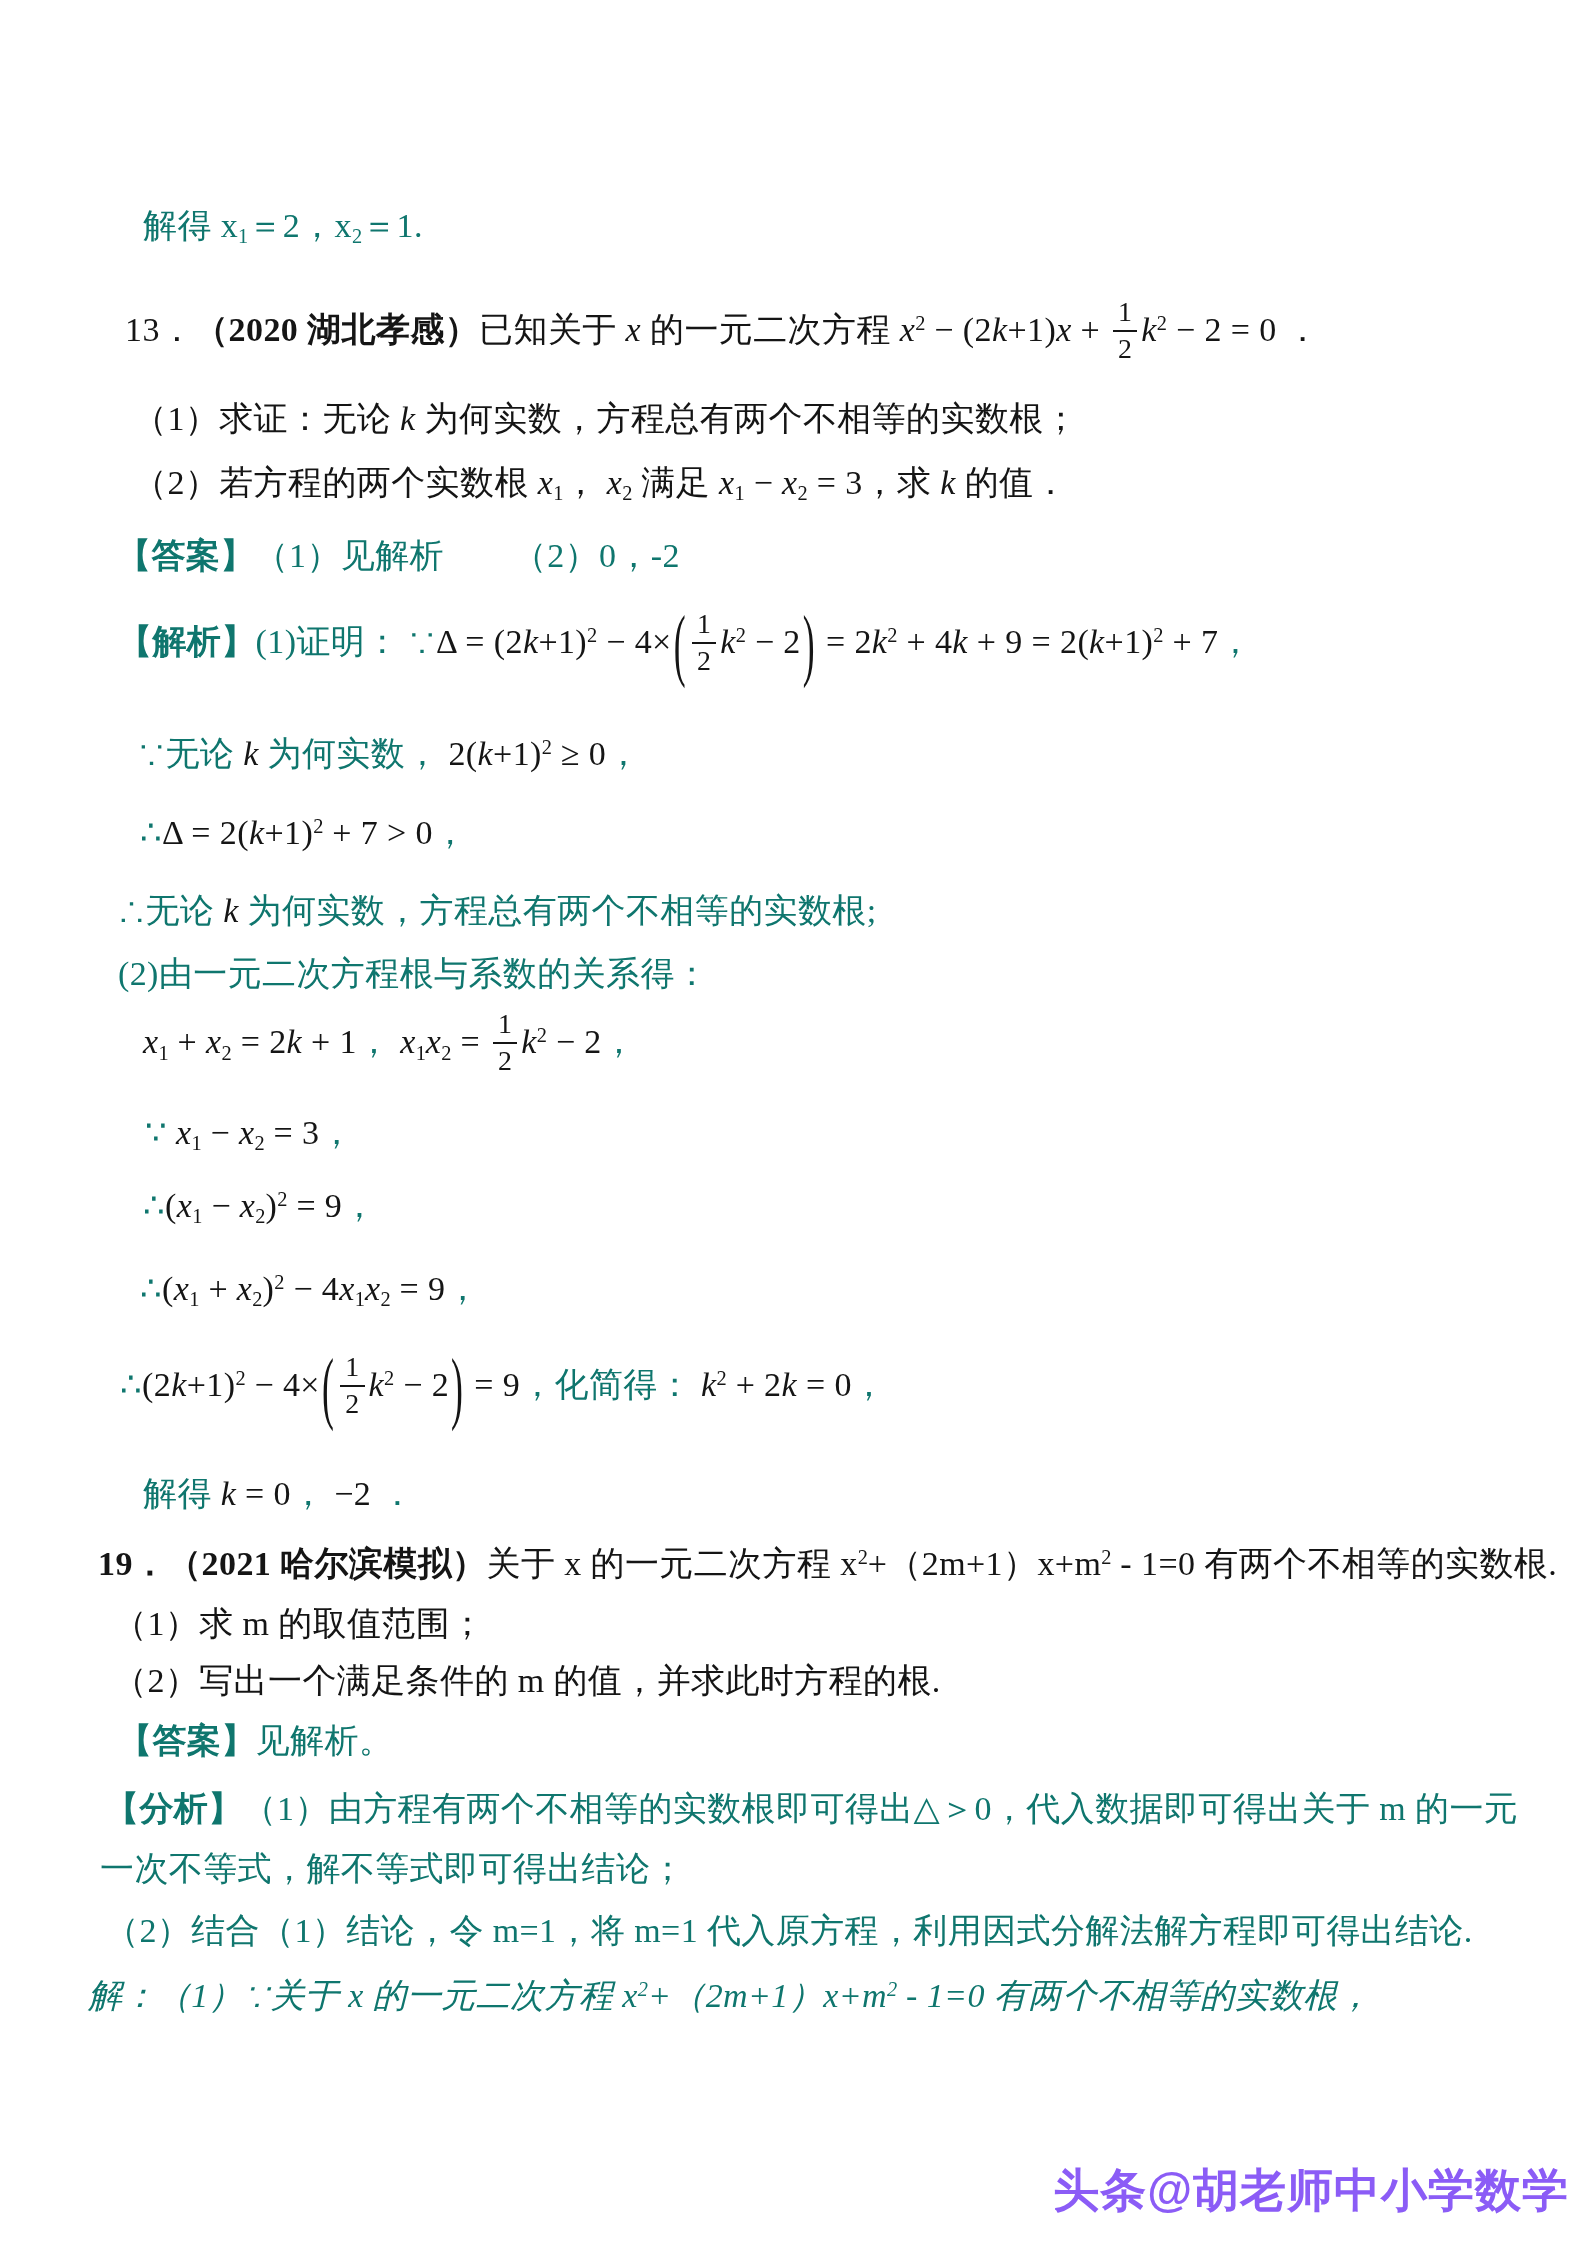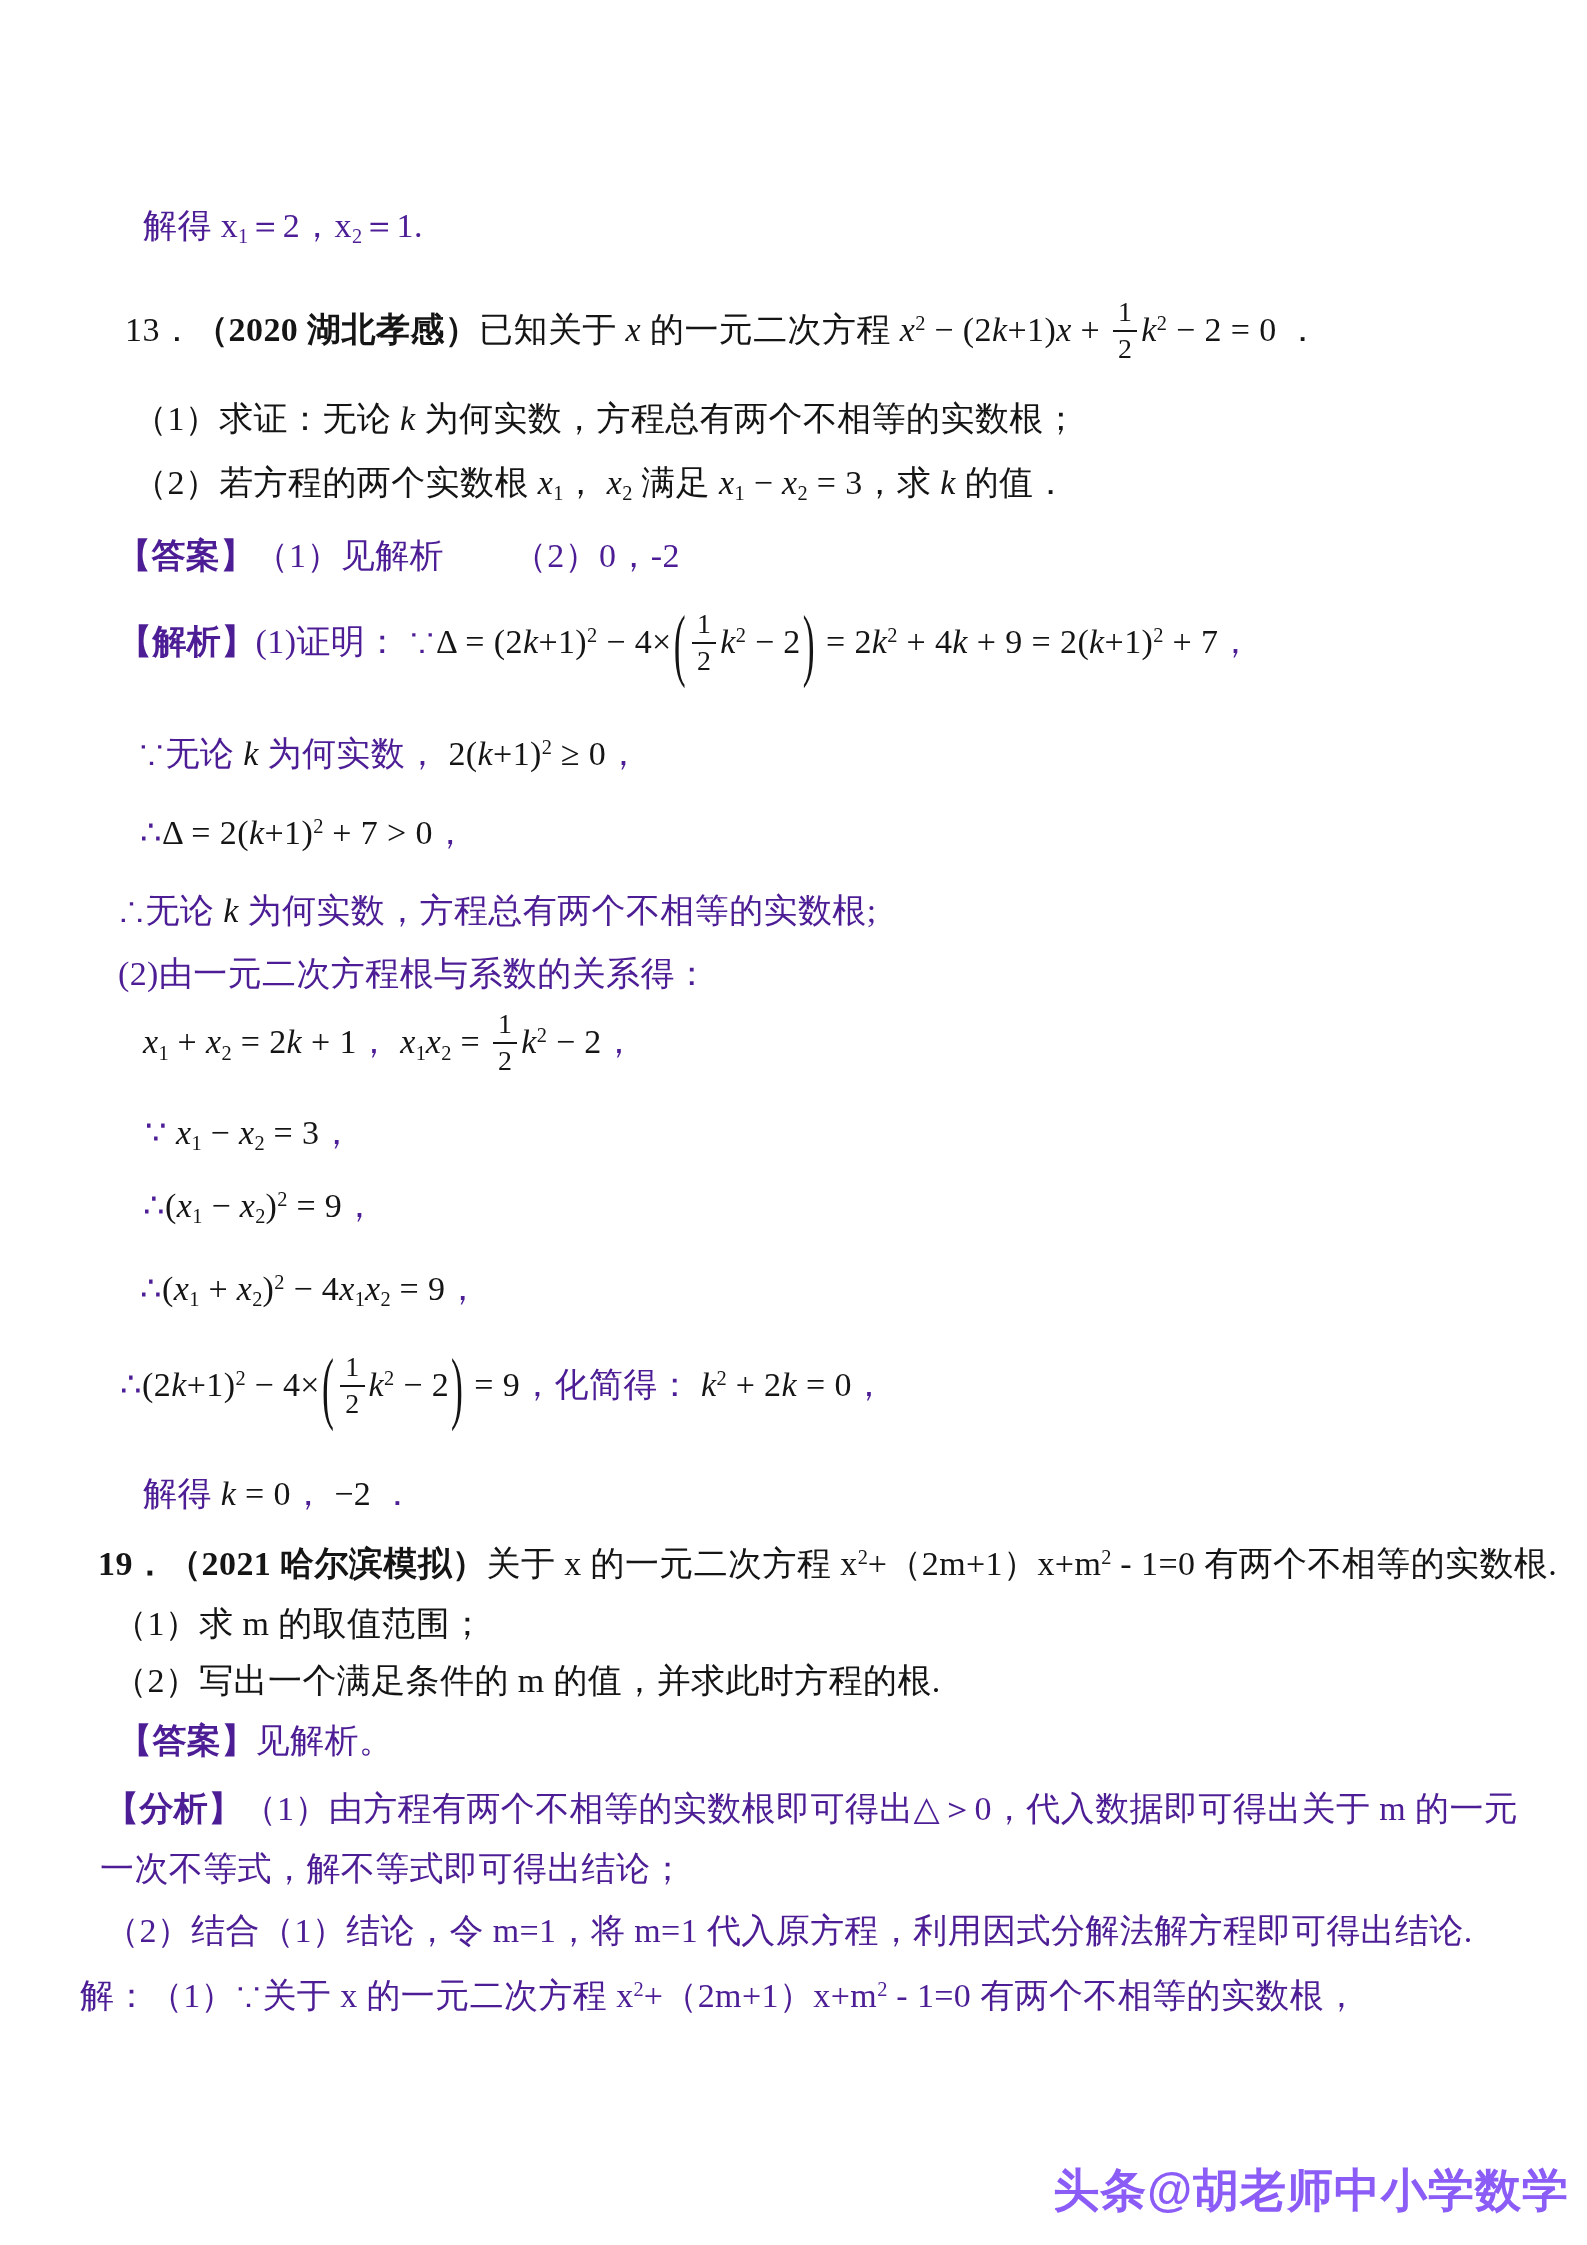--- a/index.html
+++ b/index.html
@@ -18,21 +18,21 @@
   .frac{
     display:inline-block;vertical-align:middle;text-align:center;
     font-size:0.82em;line-height:1.1;margin:0 4px;transform:translateY(-3px);
   }
   .frac .num{display:block;border-bottom:2px solid currentColor;padding:0 5px 2px}
   .frac .den{display:block;padding-top:2px}
   .bigp{
     display:inline-block;vertical-align:middle;transform:scaleY(2.25);
     transform-origin:center;font-size:1.05em;font-weight:300;line-height:1;margin:0 2px;
   }
-  .red{color:#4c1d95}
+  .red{color:#0f766e}
   .blk{color:#151515}
   .it{font-style:italic}
   .bold{font-weight:bold}
   .watermark{
     position:absolute;top:2160px;right:18px;
     font-family:"Liberation Sans","DejaVu Sans",sans-serif;
     font-weight:700;font-size:46px;color:#8b5cf6;letter-spacing:1px;
   }
 </style>
 </head>
@@ -56,16 +56,16 @@
       <div class="line" style="top: 1268px; left: 140px;"><span class="red">∴</span><span class="blk">(</span><span class="it blk">x</span><sub class="blk">1</sub><span class="blk"> + </span><span class="it blk">x</span><sub class="blk">2</sub><span class="blk">)</span><sup class="blk">2</sup><span class="blk"> − 4</span><span class="it blk">x</span><sub class="blk">1</sub><span class="it blk">x</span><sub class="blk">2</sub><span class="blk"> = 9</span><span class="red">，</span></div>
       <div class="line" style="top: 1355px; left: 120px;"><span class="red">∴</span><span class="blk">(2</span><span class="it blk">k</span><span class="blk">+1)</span><sup class="blk">2</sup><span class="blk"> − 4×</span><span class="bigp blk">(</span><span class="frac blk"><span class="num">1</span><span class="den">2</span></span><span class="it blk">k</span><sup class="blk">2</sup><span class="blk"> − 2</span><span class="bigp blk">)</span><span class="blk"> = 9</span><span class="red">，化简得： </span><span class="it blk">k</span><sup class="blk">2</sup><span class="blk"> + 2</span><span class="it blk">k</span><span class="blk"> = 0</span><span class="red">，</span></div>
       <div class="line" style="top: 1473px; left: 143px;"><span class="red">解得 </span><span class="it blk">k</span><span class="blk"> = 0</span><span class="red">，</span><span class="blk"> −2</span><span class="red"> ．</span></div>
       <div class="line" style="top: 1543px; left: 98px;"><span class="bold blk">19．</span><span class="bold blk">（2021 哈尔滨模拟）</span><span class="blk">关于 x 的一元二次方程 x</span><sup class="blk">2</sup><span class="blk">+（2m+1）x+m</span><sup class="blk">2</sup><span class="blk"> - 1=0 有两个不相等的实数根.</span></div>
       <div class="line" style="top: 1603px; left: 113px; text-align: right;"><span class="blk">（1）求 m 的取值范围；</span></div>
       <div class="line" style="top: 1660px; left: 113px;"><span class="blk">（2）写出一个满足条件的 m 的值，并求此时方程的根.</span></div>
       <div class="line" style="top: 1720px; left: 118px;"><span class="bold red">【答案】</span><span class="red">见解析。</span></div>
       <div class="line" style="top: 1788px; left: 105px;"><span class="bold red">【分析】</span><span class="red">（1）由方程有两个不相等的实数根即可得出△＞0，代入数据即可得出关于 m 的一元</span></div>
       <div class="line" style="top: 1848px; left: 100px;"><span class="red">一次不等式，解不等式即可得出结论；</span></div>
       <div class="line" style="top: 1910px; left: 105px;"><span class="red">（2）结合（1）结论，令 m=1，将 m=1 代入原方程，利用因式分解法解方程即可得出结论.</span></div>
-      <div class="line" style="top: 1975px; left: 80px;"><span class="red">解：（1）∵关于 x 的一元二次方程 x</span><sup class="red">2</sup><span class="red">+（2m+1）x+m</span><sup class="red">2</sup><span class="red"> - 1=0 有两个不相等的实数根，</span></div>
+      <div class="line" style="top: 1975px; left: 88px; font-style: italic;"><span class="red">解：（1）∵关于 x 的一元二次方程 x</span><sup class="red">2</sup><span class="red">+（2m+1）x+m</span><sup class="red">2</sup><span class="red"> - 1=0 有两个不相等的实数根，</span></div>
     </div>
   <div class="watermark">头条@胡老师中小学数学</div>
 </div>
 
 </body></html>

